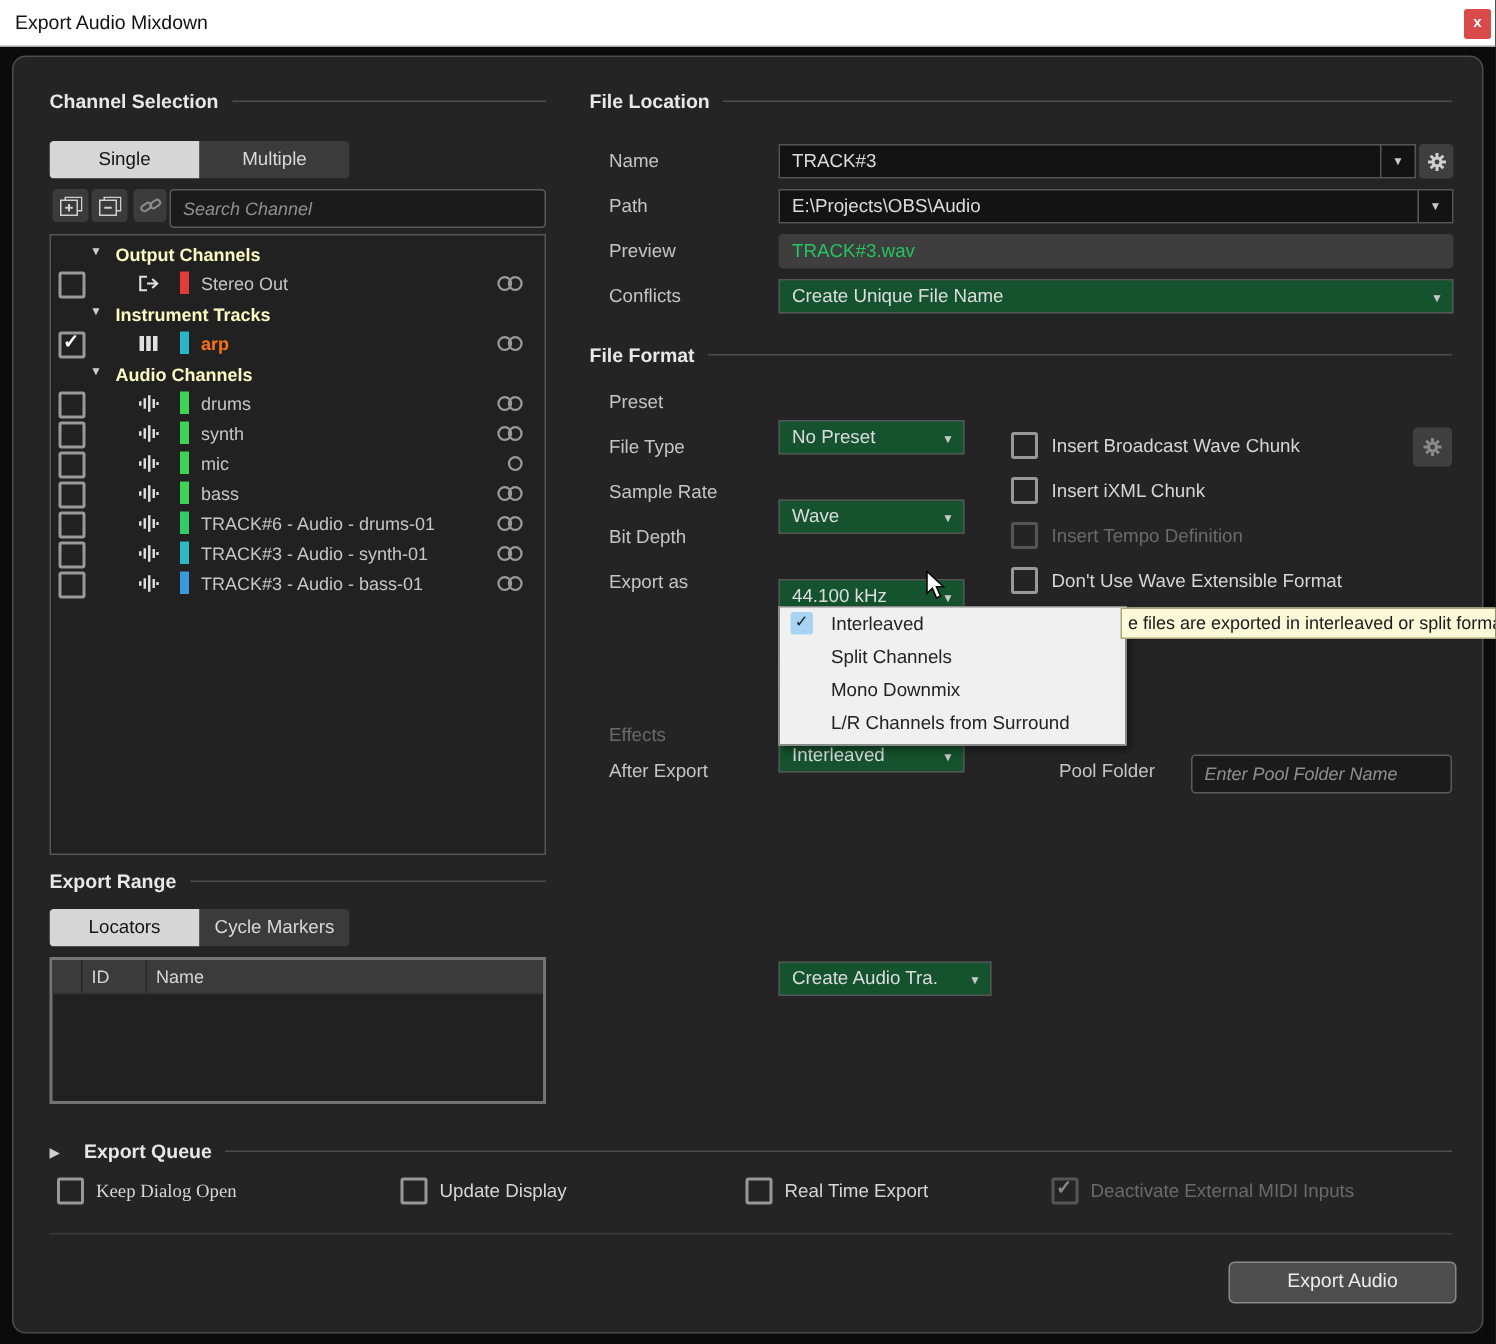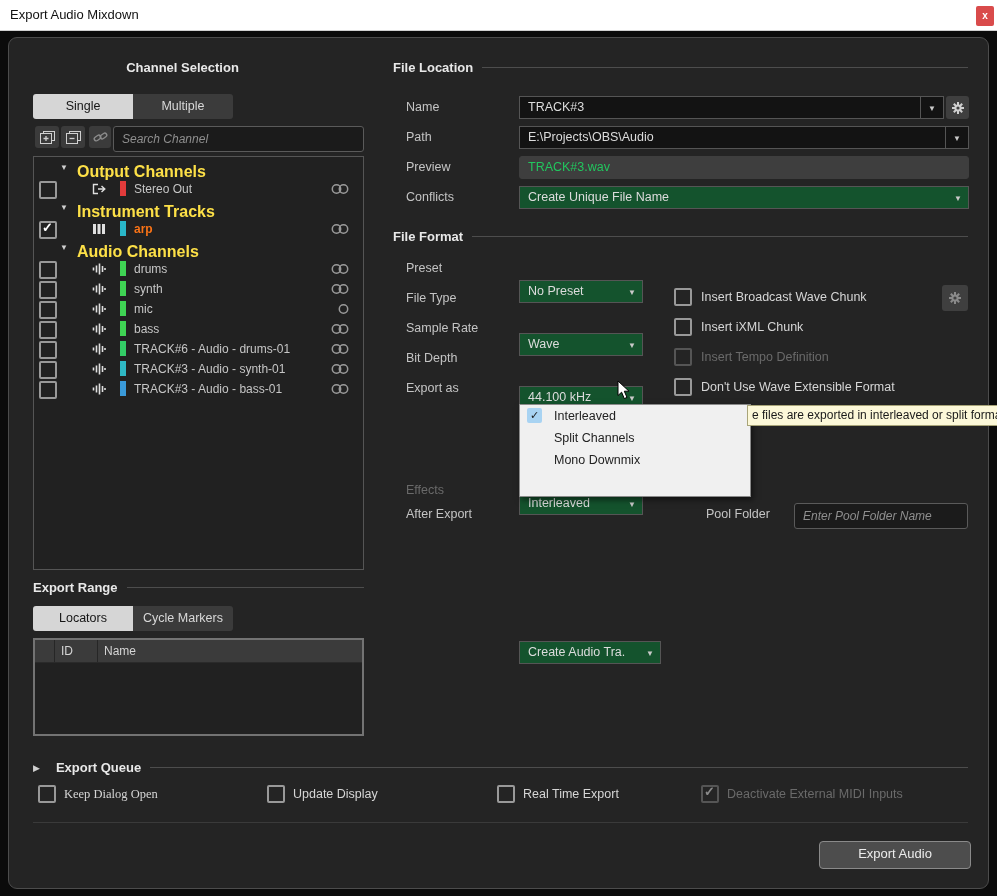--- a/index.html
+++ b/index.html
@@ -15,21 +15,21 @@
   .seg{display:flex;border-radius:3px;overflow:hidden;}
   .seg .sb{width:100px;height:25px;font-size:12.5px;text-align:center;line-height:25px;cursor:pointer;}
   .seg .on{background:#d6d6d6;color:#151515;}
   .seg .off{background:#3b3b3b;color:#d8d8d8;}
   .toolbtn{width:24px;height:22px;background:#3b3b3b;border-radius:3px;display:flex;align-items:center;justify-content:center;}
   .search{height:22px;background:#1b1b1b;border:1px solid #5a5a5a;border-radius:3px;color:#d8d8d8;font-style:italic;font-size:12px;padding:12px 8px;box-sizing:border-box;width:100%;}
   .search::placeholder{color:#8f8f8f;font-style:italic;}
   .tree{background:#212121;border:1px solid #555;box-sizing:border-box;padding-top:2px;}
   .trow{position:relative;height:20px;}
   .tri{position:absolute;left:26px;top:4px;font-size:8px;color:#cfcfcf;}
-  .glabel{position:absolute;left:43px;top:4px;font-size:16px;font-weight:bold;color:#fde047;}
+  .glabel{position:absolute;left:43px;top:4px;font-size:12px;font-weight:bold;color:#fef9c3;}
   .cb{position:absolute;width:14px;height:14px;border:2px solid #999;border-radius:2px;background:transparent;}
   .cb .tick{position:absolute;left:1px;top:-3px;font-size:13px;font-weight:bold;color:#fff;}
   .cb-dis{border-color:#555;}
   .cb-dis .tick{color:#8a8a8a;}
   .trow .cb{left:5px;top:2px;}
   .ticon{position:absolute;left:58px;top:4px;}
   .bar{position:absolute;left:86px;top:2px;width:6px;height:15px;}
   .clabel{position:absolute;left:100px;top:3px;font-size:12px;color:#c6c6c6;}
   .clabel.sel{color:#f97316;font-weight:bold;}
   .chicon{position:absolute;right:12px;top:4px;}
@@ -58,21 +58,21 @@
 
 <div>
 
   <div class="titlebar">
     <span class="title">Export Audio Mixdown</span>
     <span class="close-btn">x</span>
   </div>
 
   <div class="dialog">
 
-    <div class="abs sec-h" style="left:8px;top:22px;width:331px;flex-direction:column;">
+    <div class="abs sec-h" style="left:24px;top:22px;width:331px;">
       <span class="t">Channel Selection</span>
         <span class="line"></span>
     </div>
 
     <div class="abs seg" style="left:24px;top:56px;">
       <div class="sb on">Single</div>
       <div class="sb off">Multiple</div>
     </div>
 
     <div class="abs toolbtn" style="left:26px;top:88px;">
@@ -492,20 +492,23 @@
       <div class="mitem">
         <span class="mcheck">✓</span>
         <span>Interleaved</span>
       </div>
       <div class="mitem">
         <span>Split Channels</span>
       </div>
       <div class="mitem">
         <span>Mono Downmix</span>
       </div>
+      <div class="mitem">
+        <span>L/R Channels from Surround</span>
+      </div>
     </div>
 
     <div class="abs tooltip" style="left:738px;top:367px;width:241px;height:19px;">e files are exported in interleaved or split format.</div>
 
   </div>
 
   <div class="abs" style="left:617px;top:380px;z-index:50;">
     <svg width="14" height="20" viewBox="0 0 14 20">
         <path d="M1 1 L1 15.5 L4.6 12.2 L7.3 18.6 L10 17.4 L7.3 11.2 L12 11.2 Z" fill="#ffffff" stroke="#000" stroke-width="1"></path>
       </svg>

